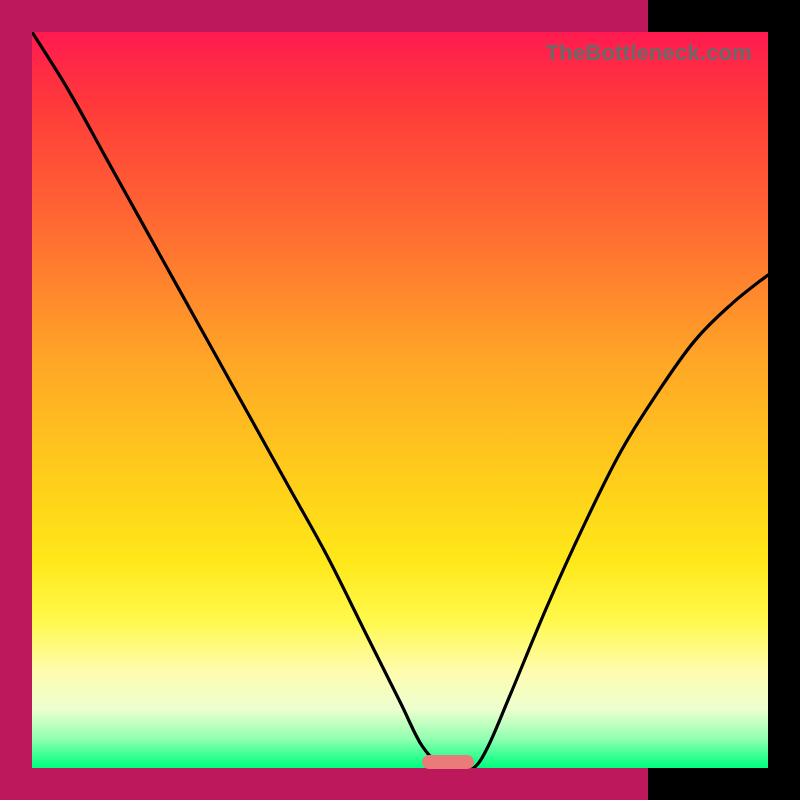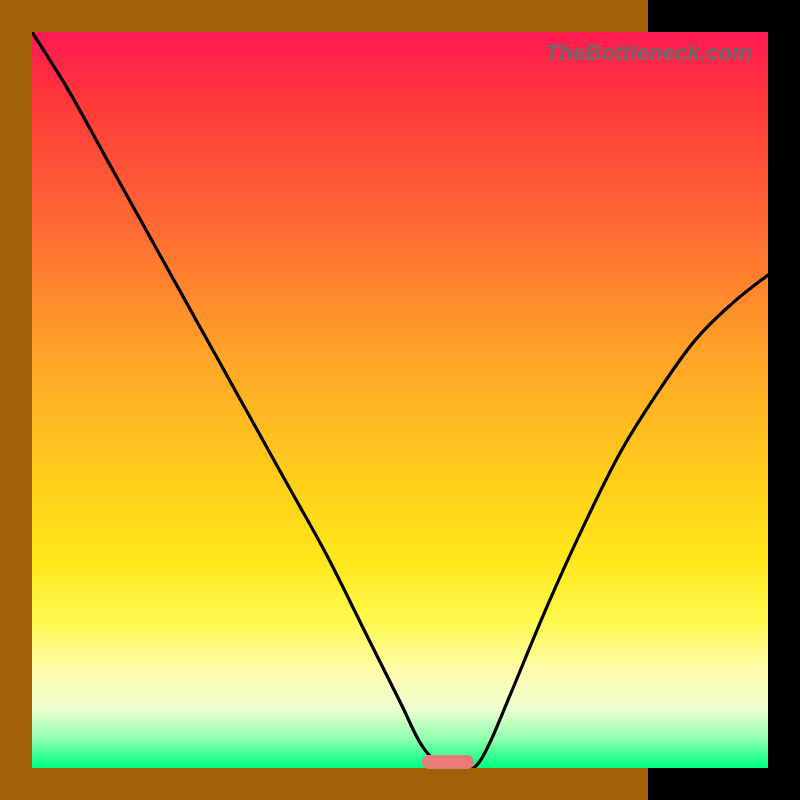--- a/index.html
+++ b/index.html
@@ -7,22 +7,21 @@
     padding: 0;
     width: 800px;
     height: 800px;
     background: #000000;
     overflow: hidden;
   }
   #container {
     position: relative;
     width: 648px;
     height: 800px;
-    background: #a16207;
-    font-style: italic;
+    background: #be185d;
   }
   #plot-area {
     position: absolute;
     left: 32px;
     top: 32px;
     width: 736px;
     height: 736px;
     background: linear-gradient(to bottom,
       #ff1a50 0%,
       #ff3a3a 10%,

